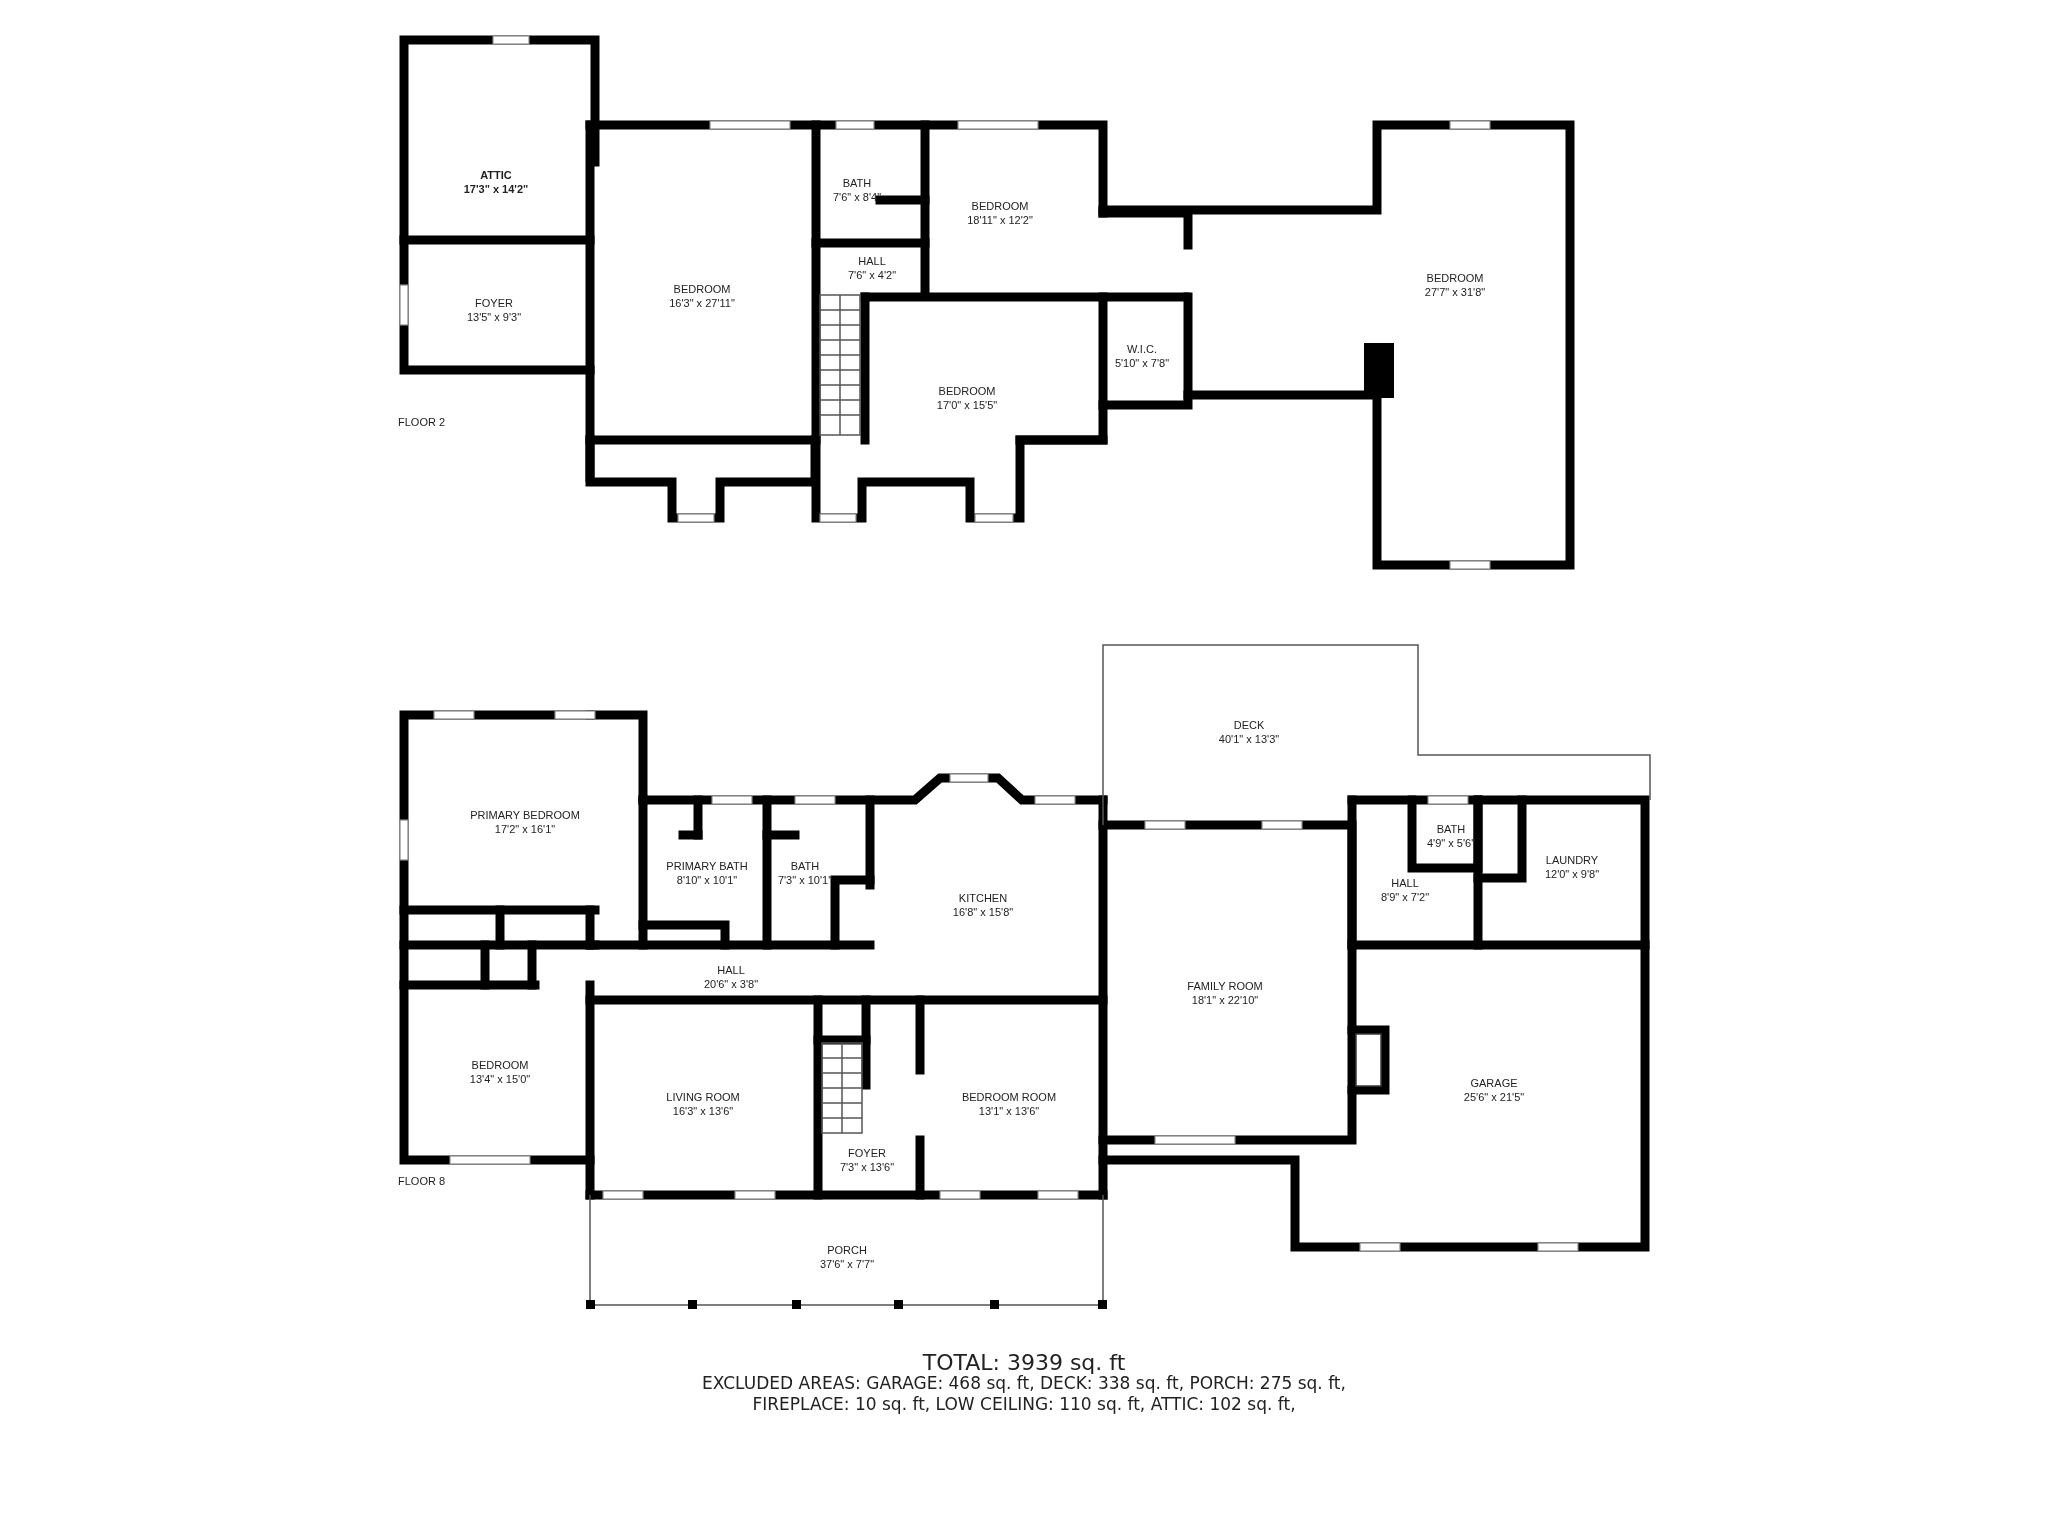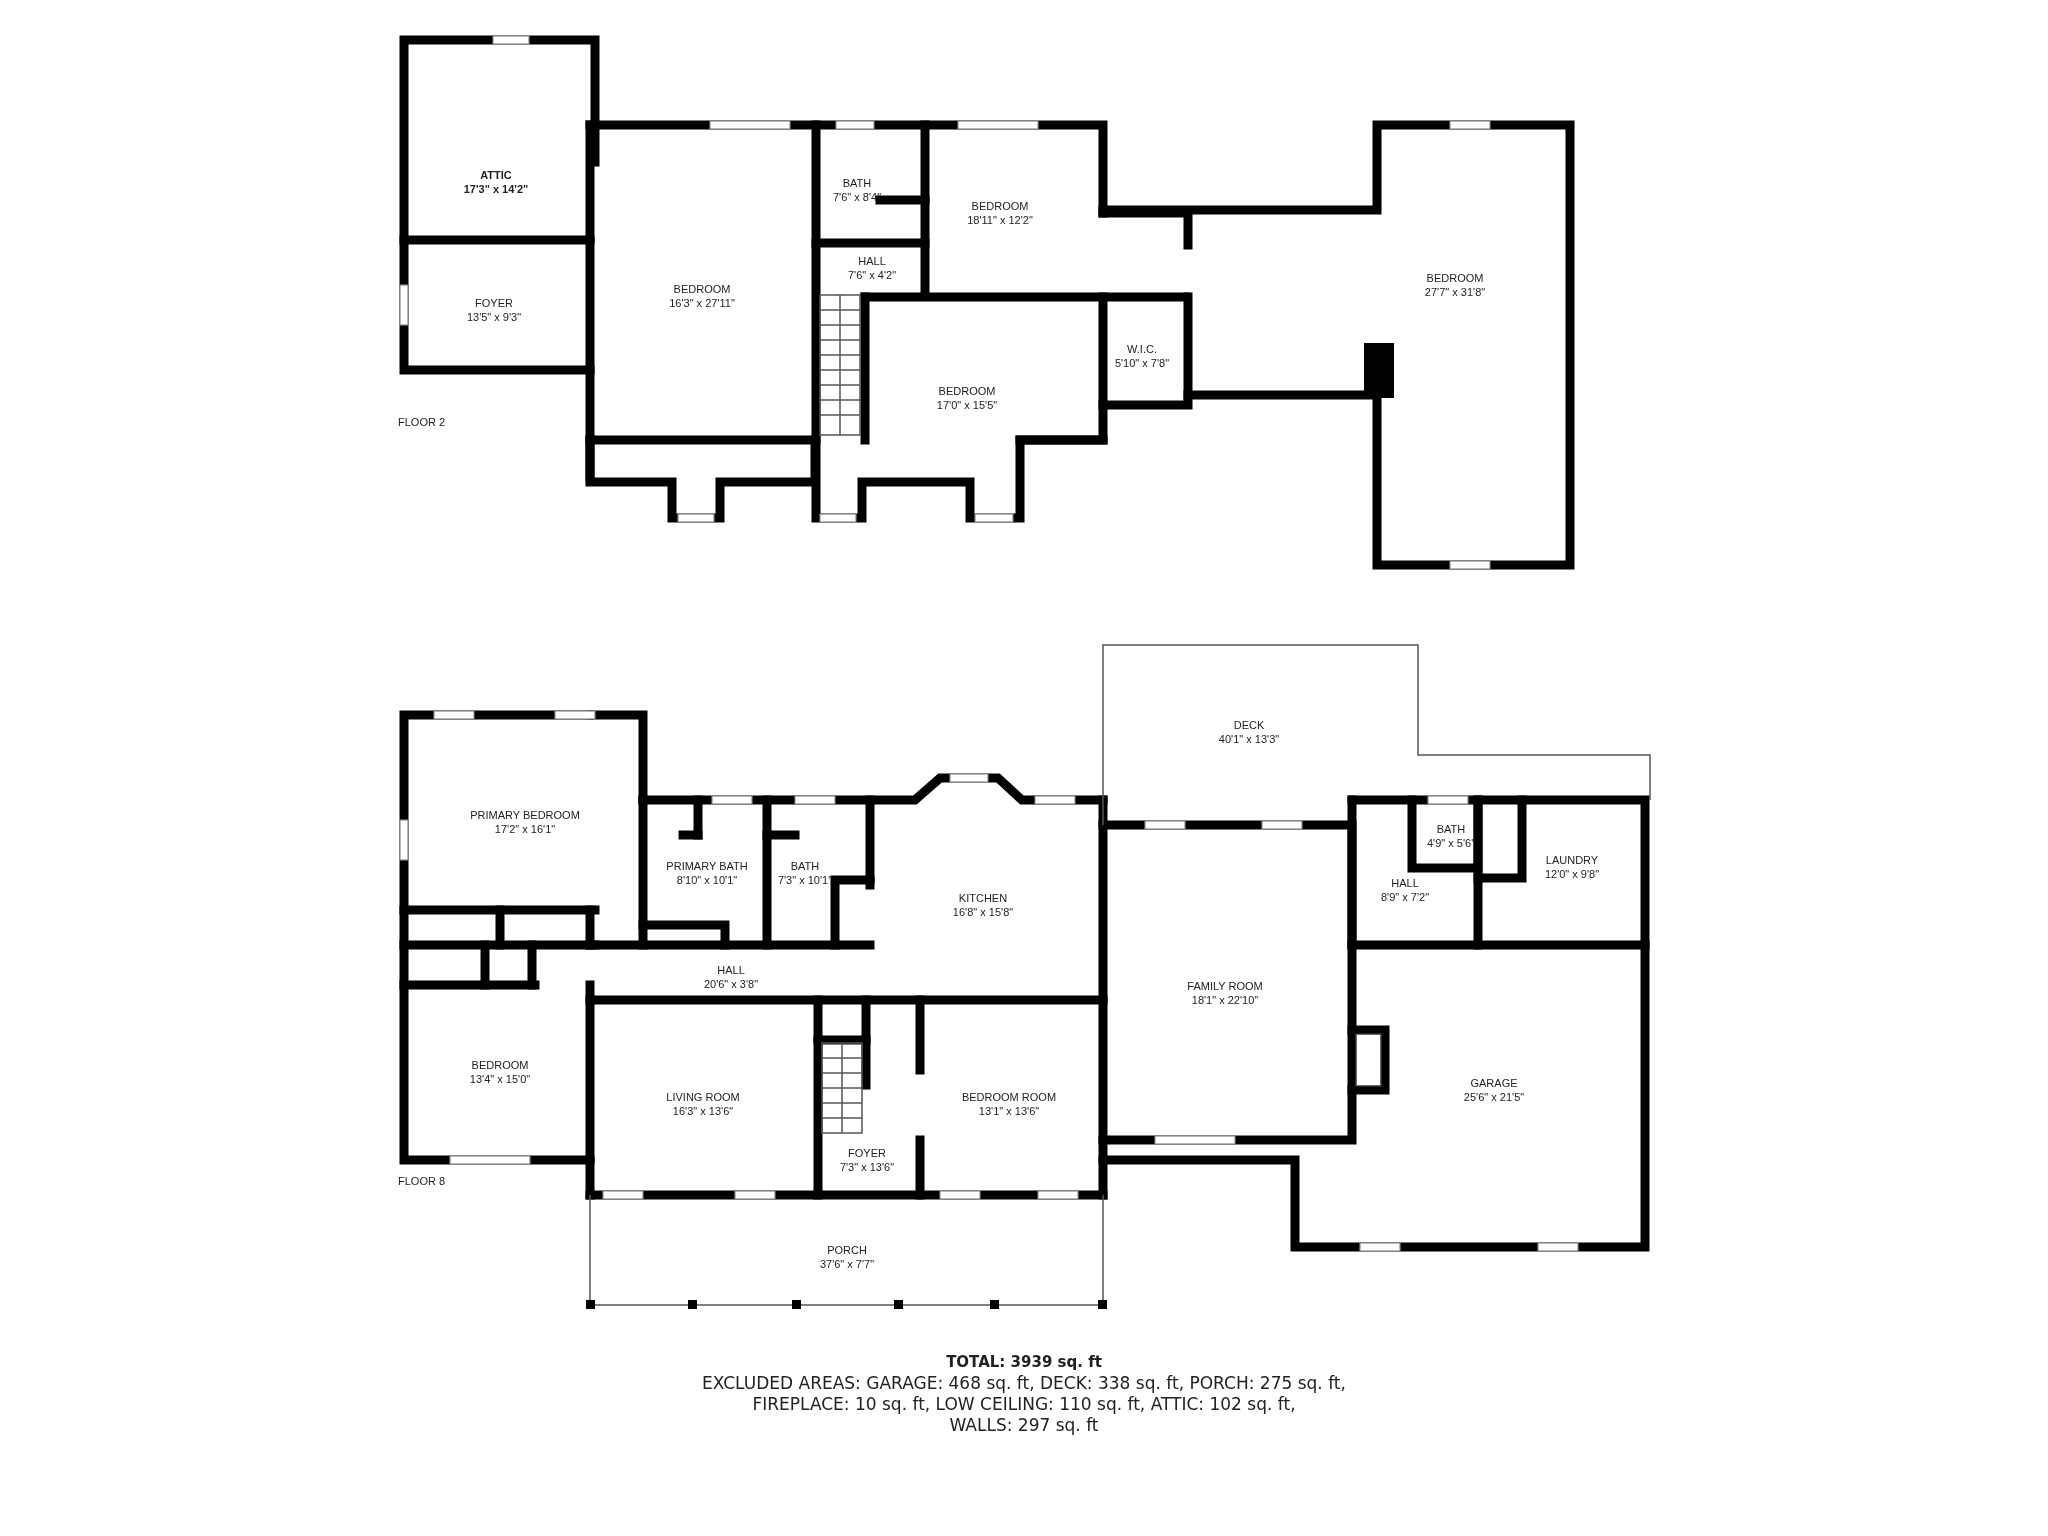--- a/index.html
+++ b/index.html
@@ -6,21 +6,21 @@
   body { width:2048px; height:1536px; position:relative; overflow:hidden; font-family:"Liberation Sans", sans-serif; color:#222; }
   svg.plan { position:absolute; left:0; top:0; width:2048px; height:1536px; }
   .wall { fill:none; stroke:#000; stroke-width:9; stroke-linecap:square; stroke-linejoin:miter; }
   .thin { fill:none; stroke:#555; stroke-width:1.5; }
   .win { fill:#fff; stroke:#888; stroke-width:1.2; }
   .room-label { position:absolute; transform:translate(-50%,-50%); text-align:center; font-size:11px; line-height:14px; color:#222; white-space:nowrap; }
   .room-label .name { display:block; }
   .room-label .dim { display:block; }
   .floor-label { position:absolute; font-size:11px; color:#222; }
   .summary { position:absolute; left:0; width:2048px; top:1352px; text-align:center; font-family:"DejaVu Sans", sans-serif; font-size:17px; line-height:21px; color:#222; }
-  .summary .total { font-weight:bold; font-size:15px; }
+  .summary .total { font-weight:normal; font-size:22px; }
 </style>
 </head>
 <body>
 
 <svg class="plan" viewBox="0 0 2048 1536">
 
   <g>
 
     <polyline class="wall" points="595,162 595,40 404,40 404,370 590,370"></polyline>
     <line class="wall" x1="404" y1="240" x2="590" y2="240"></line>
@@ -263,14 +263,13 @@
   </div>
 <div class="room-label" style="left:1494px; top:1090px;">
     <span class="name">GARAGE</span>
     <span class="dim">25'6" x 21'5"</span>
   </div>
 
 <div class="summary">
   <div class="total">TOTAL: 3939 sq. ft</div>
   <div>EXCLUDED AREAS: GARAGE: 468 sq. ft, DECK: 338 sq. ft, PORCH: 275 sq. ft,</div>
   <div>FIREPLACE: 10 sq. ft, LOW CEILING: 110 sq. ft, ATTIC: 102 sq. ft,</div>
-  <div>WALLS: 297 sq. ft</div>
 </div>
 
 </body></html>

